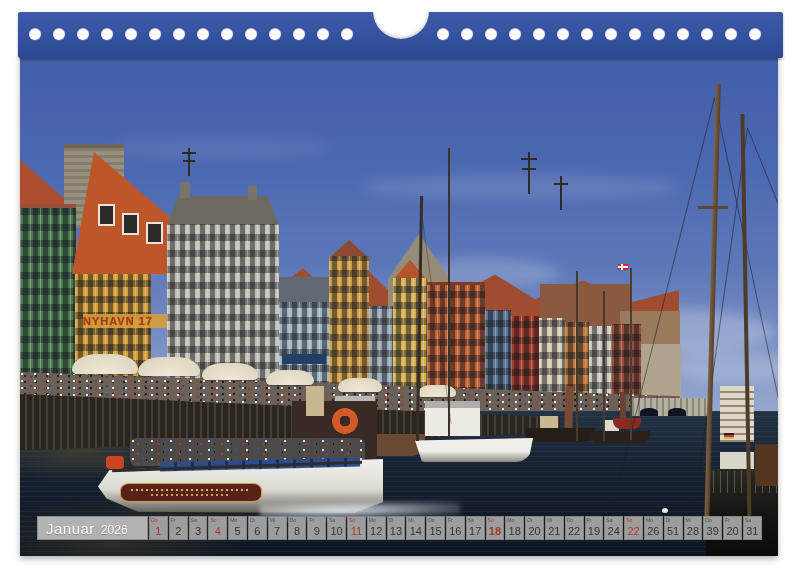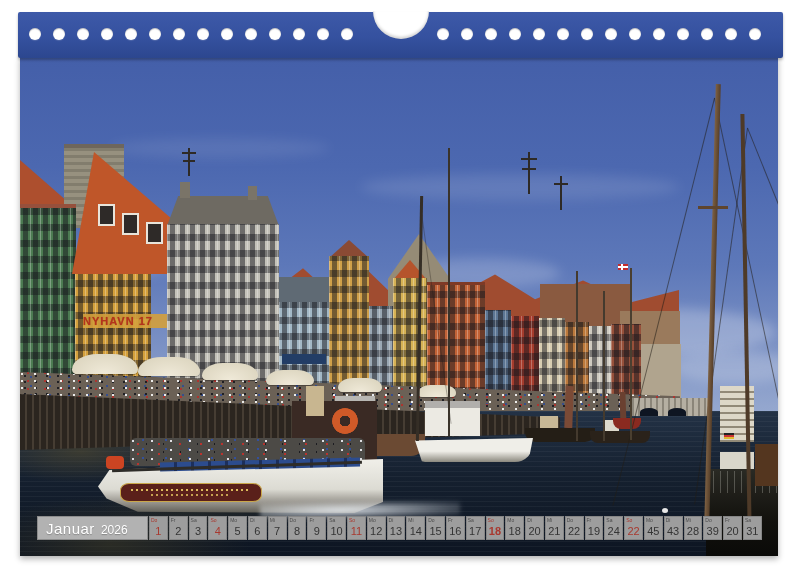--- a/index.html
+++ b/index.html
@@ -351,25 +351,25 @@
           <div class="cell">
             <span class="wd">Sa</span>
             <span class="num">24</span>
           </div>
           <div class="cell red">
             <span class="wd" style="color: rgb(168, 57, 47);">So</span>
             <span class="num" style="color: rgb(168, 57, 47);">22</span>
           </div>
           <div class="cell">
             <span class="wd">Mo</span>
-            <span class="num">45</span>
+            <span class="num">26</span>
           </div>
           <div class="cell">
             <span class="wd">Di</span>
-            <span class="num">43</span>
+            <span class="num">51</span>
           </div>
           <div class="cell">
             <span class="wd">Mi</span>
             <span class="num">28</span>
           </div>
           <div class="cell">
             <span class="wd">Do</span>
             <span class="num">39</span>
           </div>
           <div class="cell">

